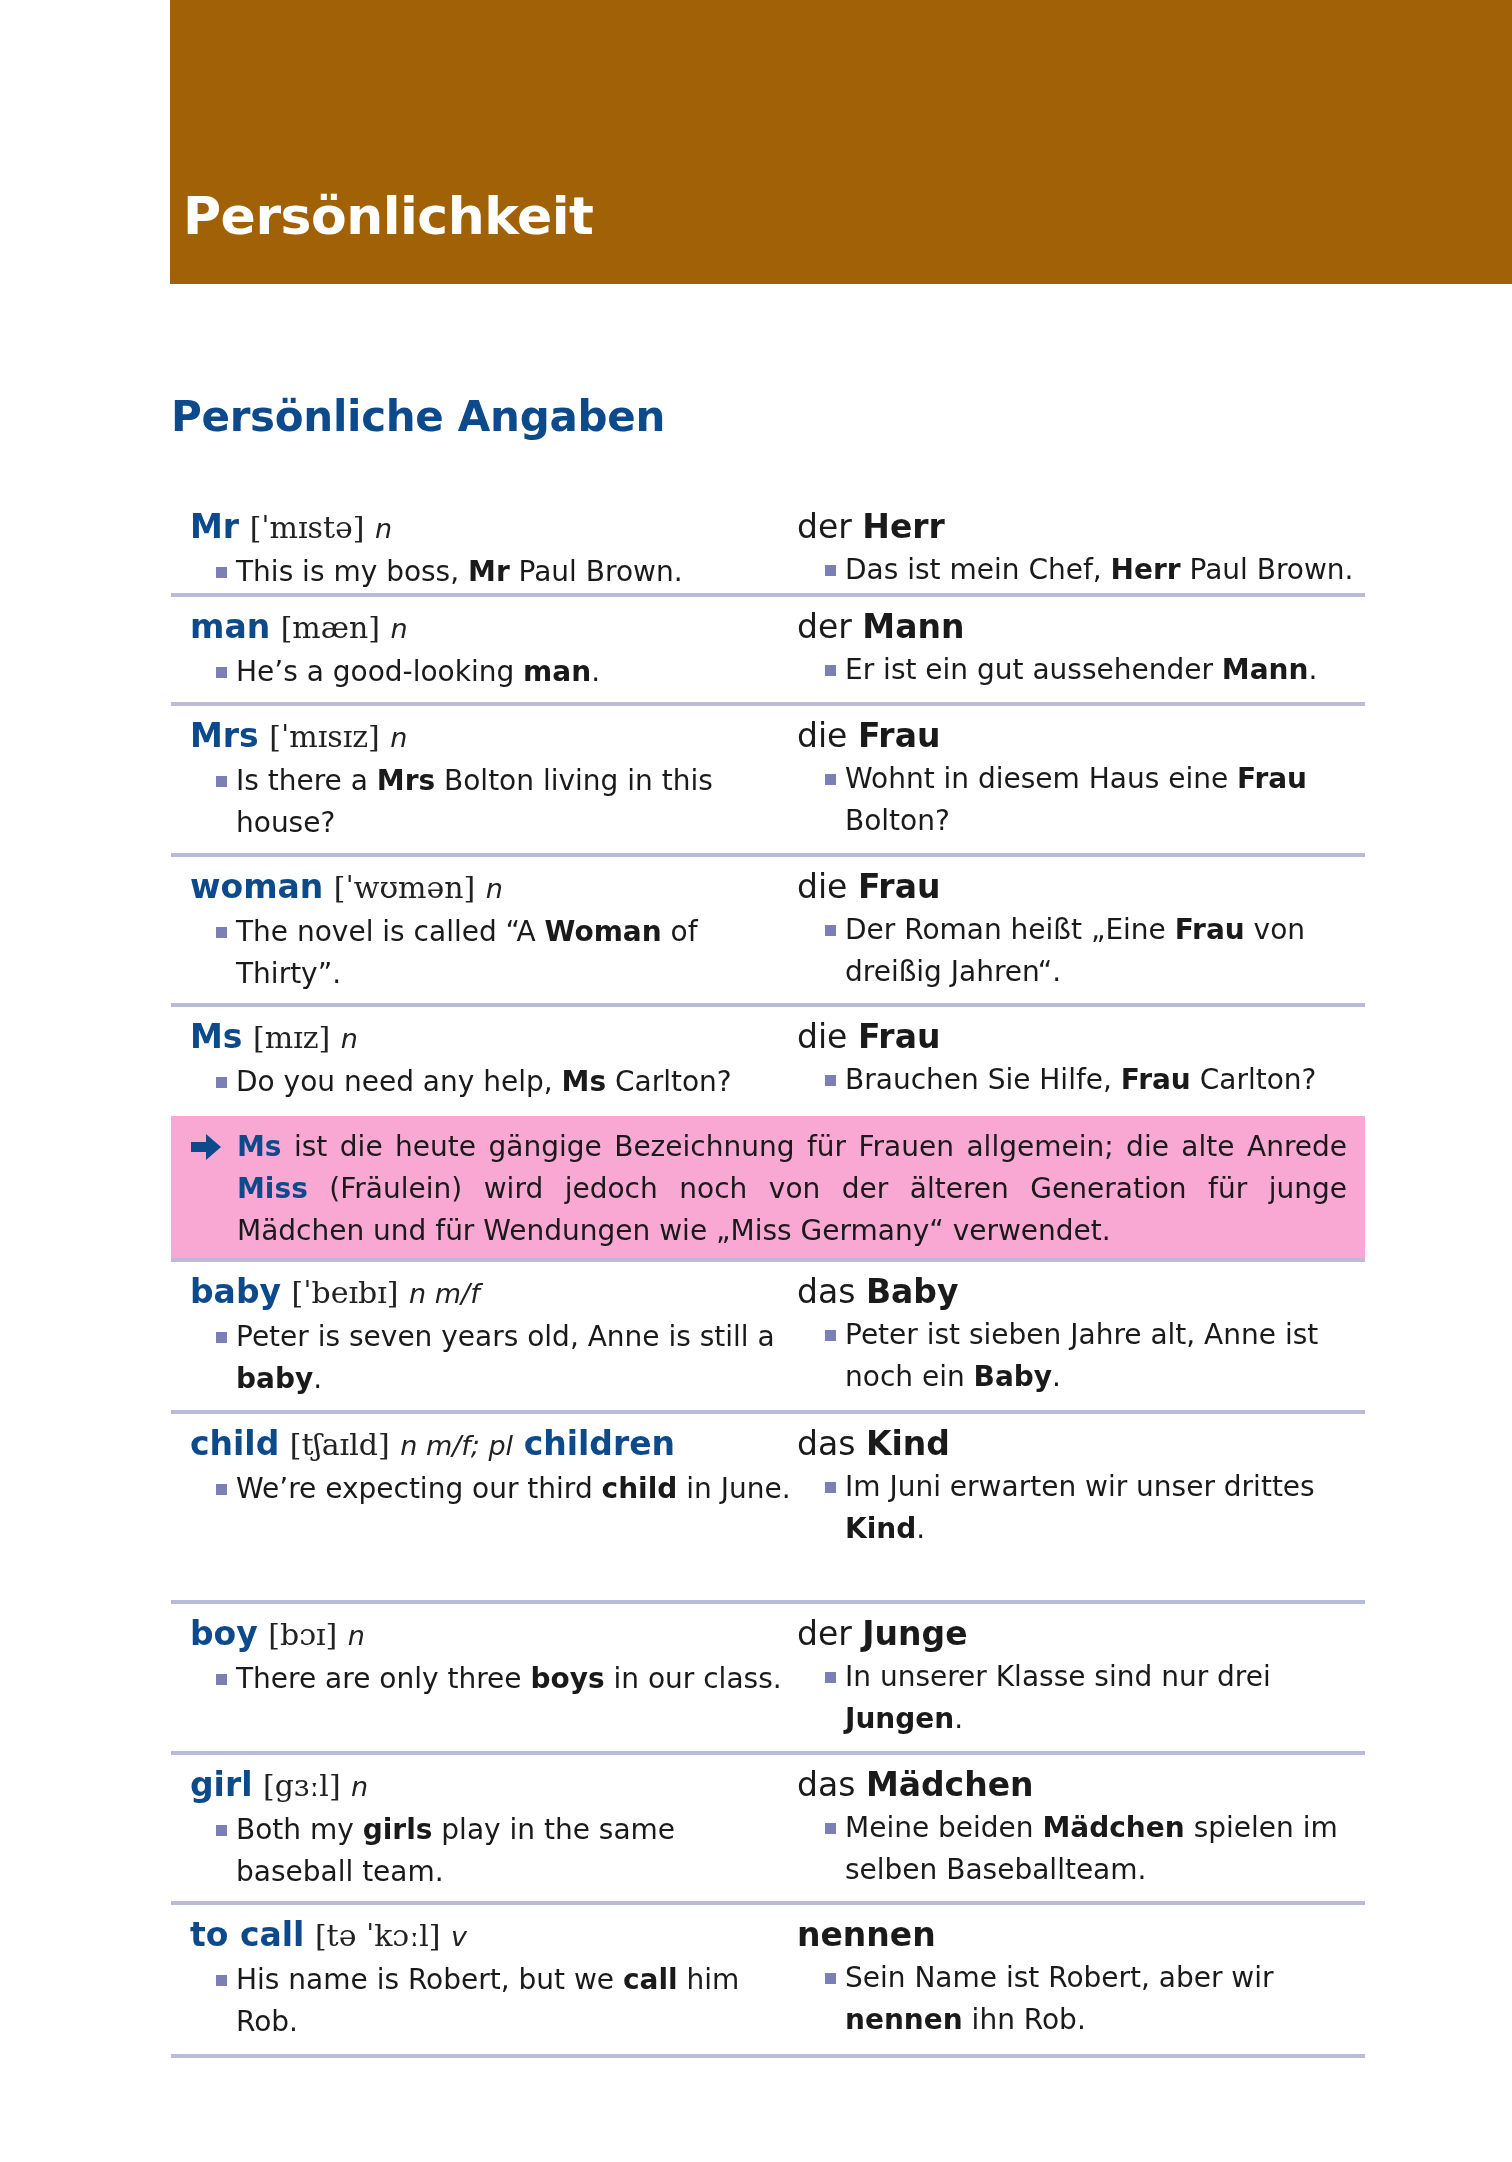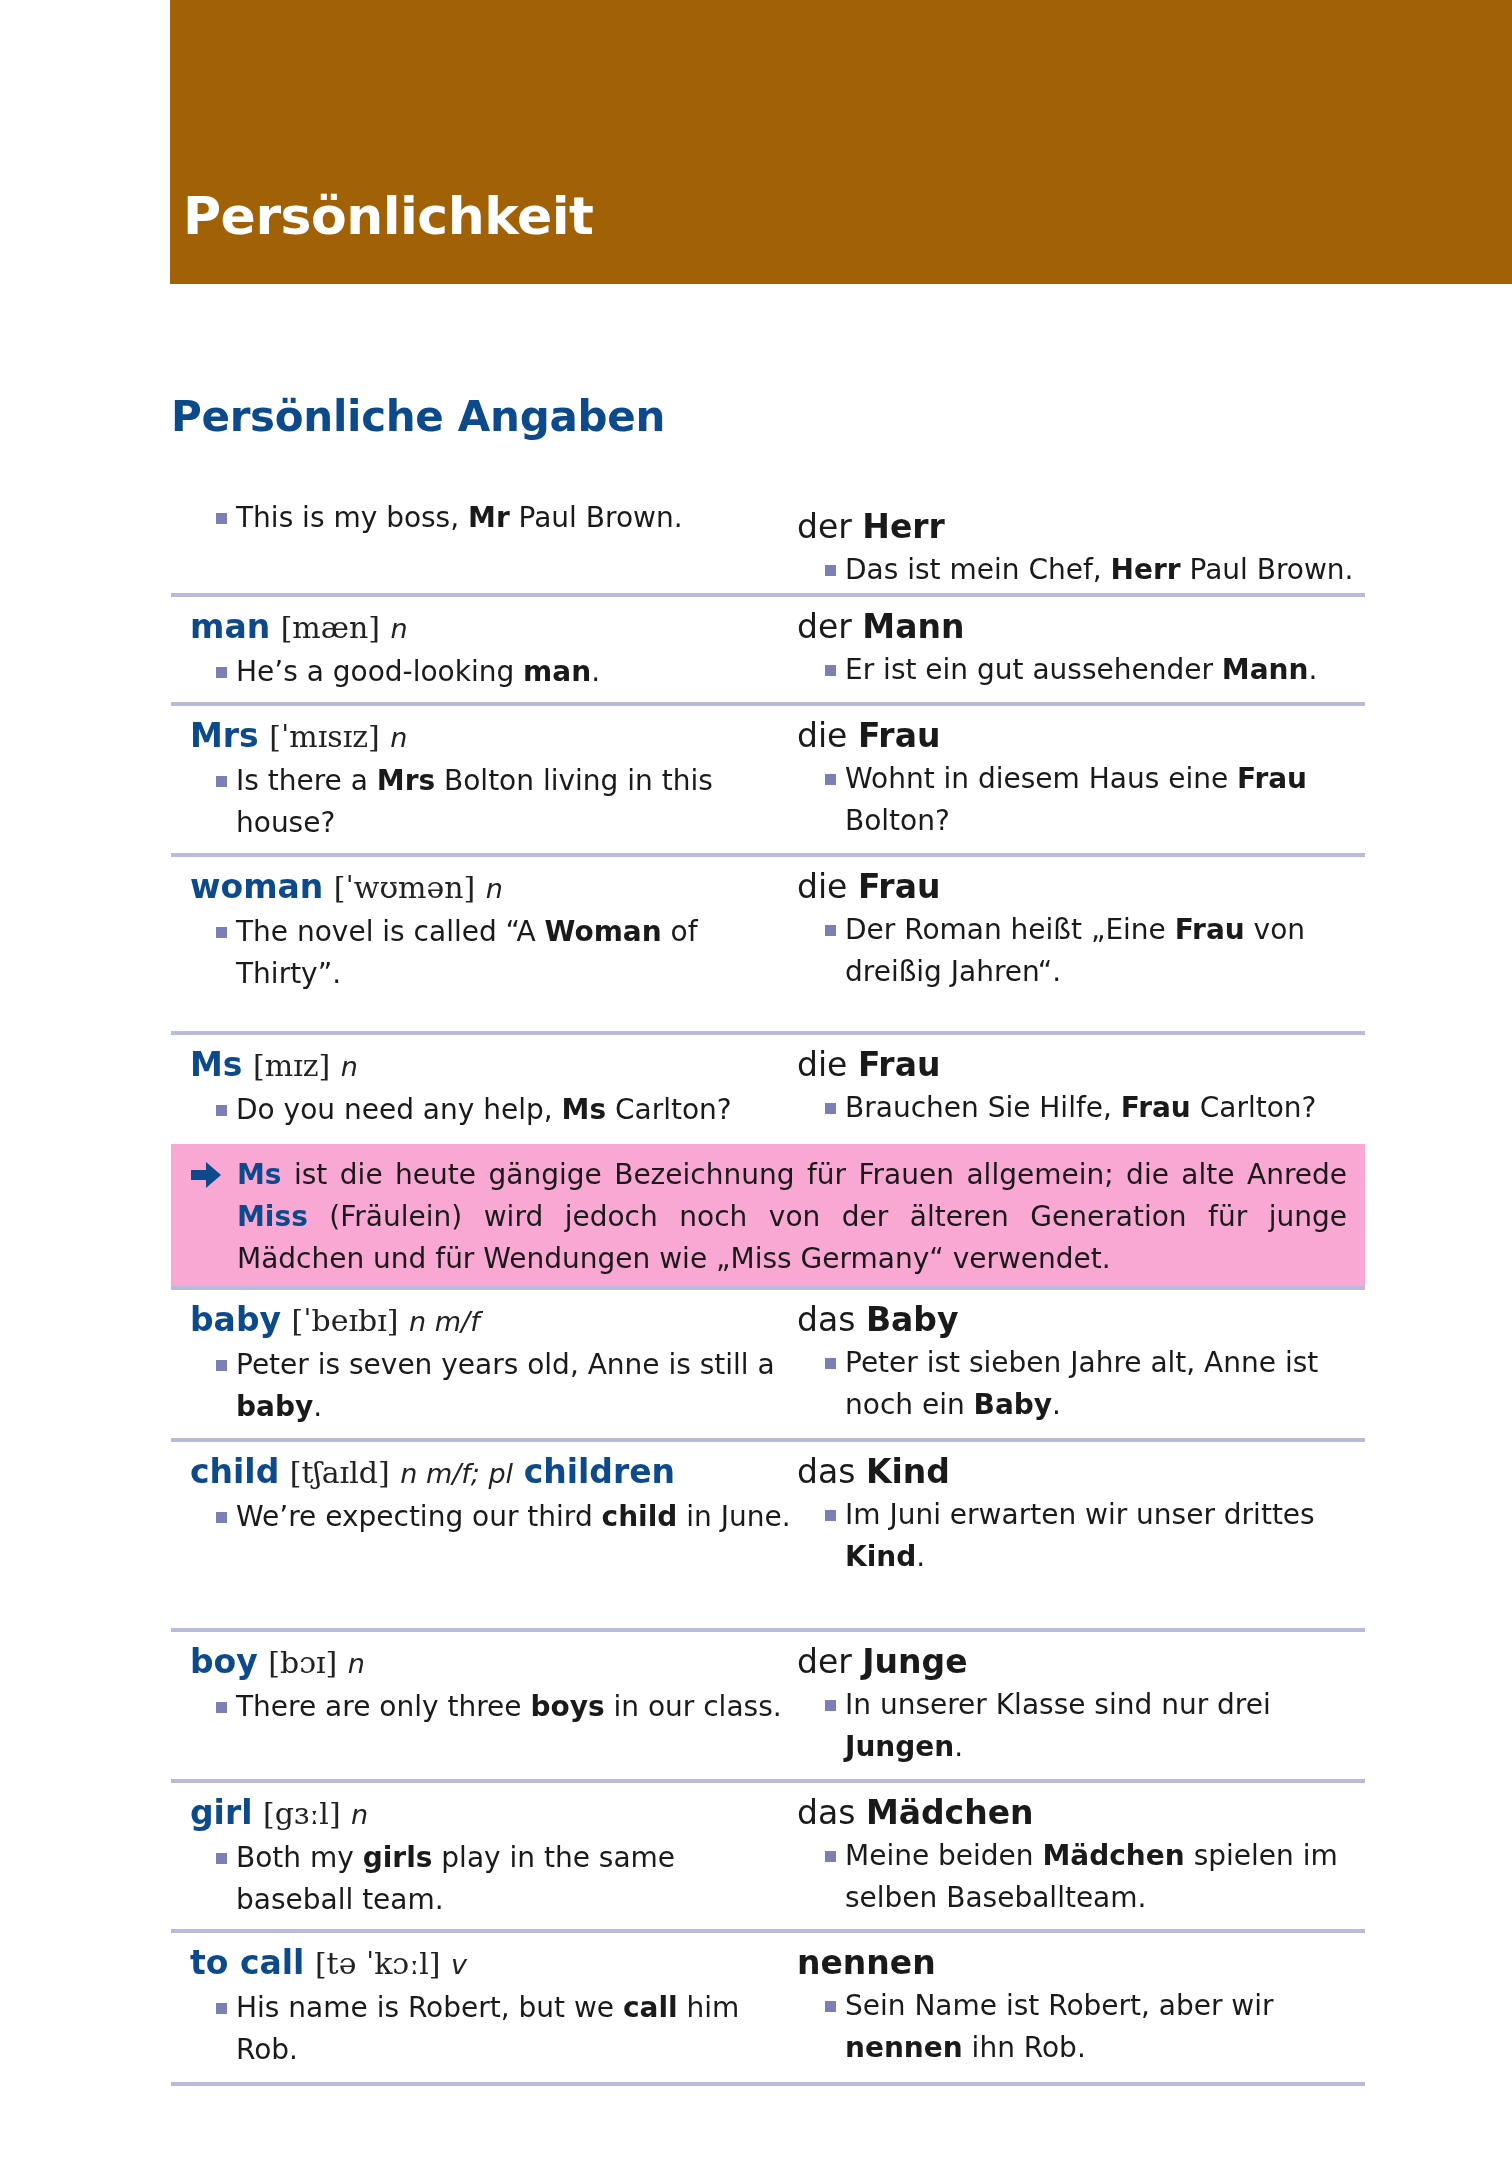--- a/index.html
+++ b/index.html
@@ -44,20 +44,25 @@
 <div class="header-bar">
   <h1 class="header-title">Persönlichkeit</h1>
 </div>
 
 <h2 class="section-title">Persönliche Angaben</h2>
 
 <div class="entries">
 
   <div class="row" style="height:100px">
     <div class="col col-en">
+      <div class="head">
+        <span class="hw">Mr</span>
+        <span class="ipa">[ˈmɪstə]</span>
+        <span class="pos">n</span>
+      </div>
       <div class="example">
         <span class="bullet"></span>
         <span>This is my boss, </span><span class="b">Mr</span><span> Paul Brown.</span>
       </div>
     </div>
     <div class="col col-de">
       <div class="head">
         <span class="de-art">der</span>
         <span class="de-word">Herr</span>
       </div>
@@ -109,21 +114,21 @@
         <span class="de-art">die</span>
         <span class="de-word">Frau</span>
       </div>
       <div class="example">
         <span class="bullet"></span>
         <span>Wohnt in diesem Haus eine </span><span class="b">Frau</span><span> Bolton?</span>
       </div>
     </div>
   </div>
 
-  <div class="row" style="height:178px">
+  <div class="row" style="height:150px">
     <div class="col col-en">
       <div class="head">
         <span class="hw">woman</span>
         <span class="ipa">[ˈwʊmən]</span>
         <span class="pos">n</span>
       </div>
       <div class="example">
         <span class="bullet"></span>
         <span>The novel is called “A </span><span class="b">Woman</span><span> of Thirty”.</span>
       </div>

